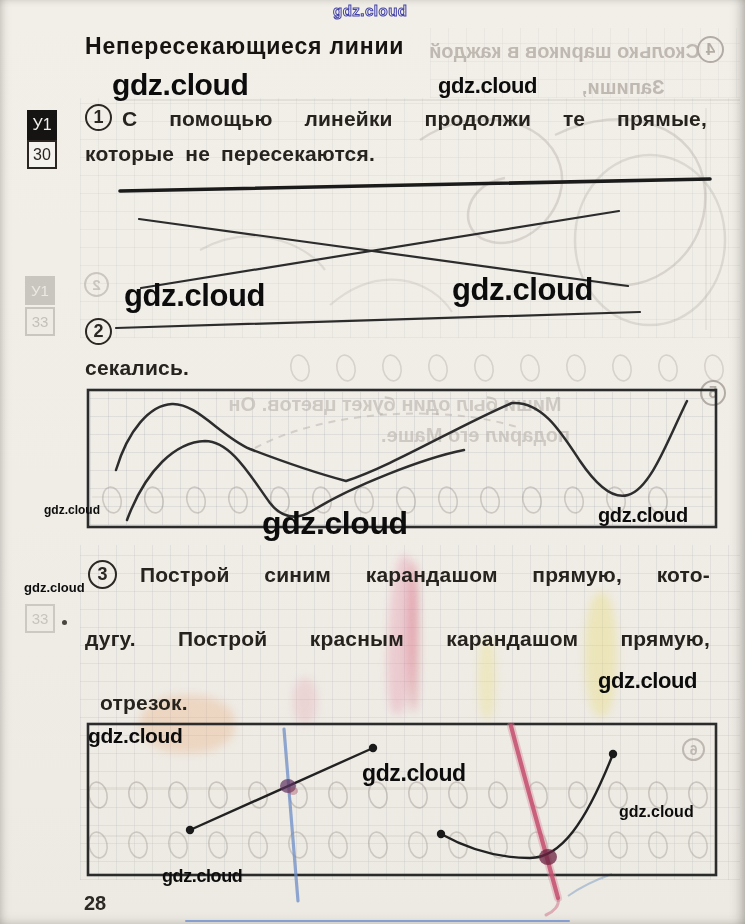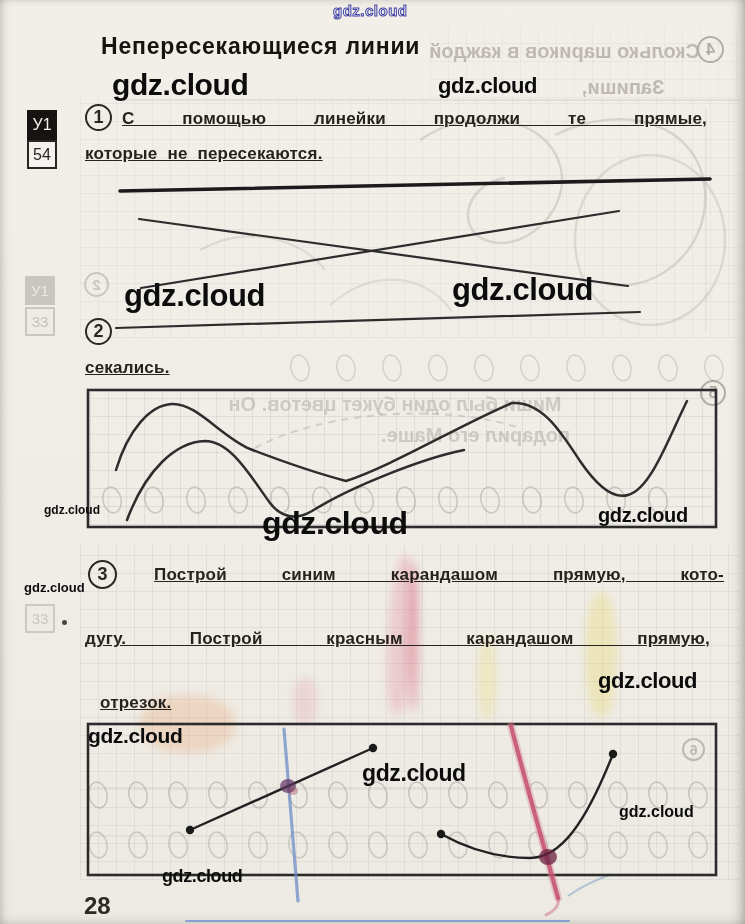--- a/index.html
+++ b/index.html
@@ -13,30 +13,30 @@
                inset 0 4px 8px -6px rgba(150,146,140,.25);
   }
   .abs{position:absolute;}
   .grid{
     background-image:
       repeating-linear-gradient(0deg, rgba(120,126,140,.17) 0 1px, transparent 1px 18px),
       repeating-linear-gradient(90deg, rgba(120,126,140,.17) 0 1px, transparent 1px 18px);
     pointer-events:none;
   }
   .body-text{
-    font-size:17px;line-height:26px;font-weight:bold;
-    color:#26221e;letter-spacing:.2px;white-space:nowrap;text-decoration:underline;
+    font-size:21px;line-height:26px;font-weight:bold;
+    color:#26221e;letter-spacing:.2px;white-space:nowrap;
   }
   .jline{white-space:normal;text-align:justify;text-align-last:justify;}
   .circle-num{
     width:27px;height:27px;border:2px solid #2b2723;border-radius:50%;
     display:flex;align-items:center;justify-content:center;
     font-size:18px;font-weight:bold;color:#2b2723;box-sizing:border-box;
   }
-  .title{font-size:23px;font-weight:bold;color:#161310;letter-spacing:.8px;white-space:nowrap;margin-left:16px;}
+  .title{font-size:23px;font-weight:bold;color:#161310;letter-spacing:.8px;white-space:nowrap;}
   .wm{color:#0c0c0c;font-weight:bold;letter-spacing:-.4px;white-space:nowrap;z-index:6;}
   .wm-outline{
     color:transparent;-webkit-text-stroke:1px #4343a8;
     text-shadow:0 0 0 transparent;font-weight:bold;letter-spacing:.5px;
   }
   .bleed-text{
     color:#b3aca5;font-weight:bold;transform:scaleX(-1);
     white-space:nowrap;opacity:.8;z-index:1;
   }
   .bleed-circle{
@@ -187,44 +187,44 @@
     </g>
   </svg>
 
   <div class="abs wm-outline" style="left:333px;top:2px;font-size:15px;font-family:'Liberation Sans',sans-serif;z-index:6">gdz.cloud</div>
   <div class="abs title txt" style="left:85px;top:33px">Непересекающиеся линии</div>
 
   <div class="abs wm" style="left:112px;top:68px;font-size:30px">gdz.cloud</div>
   <div class="abs wm" style="left:438px;top:73px;font-size:22px">gdz.cloud</div>
 
   <div class="abs badge" style="left:27px;top:110px;width:30px;height:30px;background:#161412;color:#f2f0ec;font-size:16px">У1</div>
-  <div class="abs badge" style="left:27px;top:140px;width:30px;height:29px;background:#f4f2ee;border:2.5px solid #2a2520;color:#2a2520;font-size:16px">54</div>
+  <div class="abs badge" style="left:27px;top:140px;width:30px;height:29px;background:#f4f2ee;border:2.5px solid #2a2520;color:#2a2520;font-size:16px">30</div>
 
   <div class="abs circle-num txt" style="left:85px;top:104px">1</div>
   <div class="abs body-text jline txt" style="left:122px;top:106px;width:585px">С помощью линейки продолжи те прямые,</div>
   <div class="abs body-text txt" style="left:85px;top:141px;word-spacing:5px">которые не пересекаются.</div>
 
   <div class="abs wm" style="left:124px;top:278px;font-size:31px">gdz.cloud</div>
   <div class="abs wm" style="left:452px;top:272px;font-size:31px">gdz.cloud</div>
 
   <div class="abs circle-num txt" style="left:85px;top:318px">2</div>
   <div class="abs body-text txt" style="left:85px;top:355px">секались.</div>
 
   <div class="abs wm" style="left:44px;top:503px;font-size:12px;letter-spacing:0">gdz.cloud</div>
   <div class="abs wm" style="left:598px;top:504px;font-size:20px">gdz.cloud</div>
   <div class="abs wm" style="left:262px;top:505px;font-size:32px">gdz.cloud</div>
   <div class="abs wm" style="left:24px;top:580px;font-size:13px;letter-spacing:0">gdz.cloud</div>
 
   <div class="abs circle-num txt" style="left:88px;top:560px;width:29px;height:29px">3</div>
-  <div class="abs body-text jline txt" style="left:154px;top:562px;width:570px">Построй синим карандашом прямую, кото-</div>
+  <div class="abs body-text jline txt" style="left:140px;top:562px;width:570px">Построй синим карандашом прямую, кото-</div>
   <div class="abs body-text jline txt" style="left:85px;top:626px;width:625px">дугу. Построй красным карандашом прямую,</div>
   <div class="abs body-text txt" style="left:100px;top:690px">отрезок.</div>
 
   <div class="abs wm" style="left:598px;top:668px;font-size:22px">gdz.cloud</div>
   <div class="abs wm" style="left:88px;top:724px;font-size:21px">gdz.cloud</div>
   <div class="abs wm" style="left:362px;top:760px;font-size:23px">gdz.cloud</div>
   <div class="abs wm" style="left:619px;top:803px;font-size:16px;letter-spacing:0">gdz.cloud</div>
   <div class="abs wm" style="left:162px;top:866px;font-size:18px">gdz.cloud</div>
 
-  <div class="abs txt" style="left:84px;top:892px;font-size:24px;font-weight:bold;color:#2d2a26">28</div>
+  <div class="abs txt" style="left:84px;top:892px;font-size:20px;font-weight:bold;color:#2d2a26">28</div>
   <div class="abs" style="left:185px;top:920px;width:385px;height:2px;background:#3f6fce;opacity:.55;border-radius:2px;z-index:6"></div>
 
 </div>
 
 </body></html>

